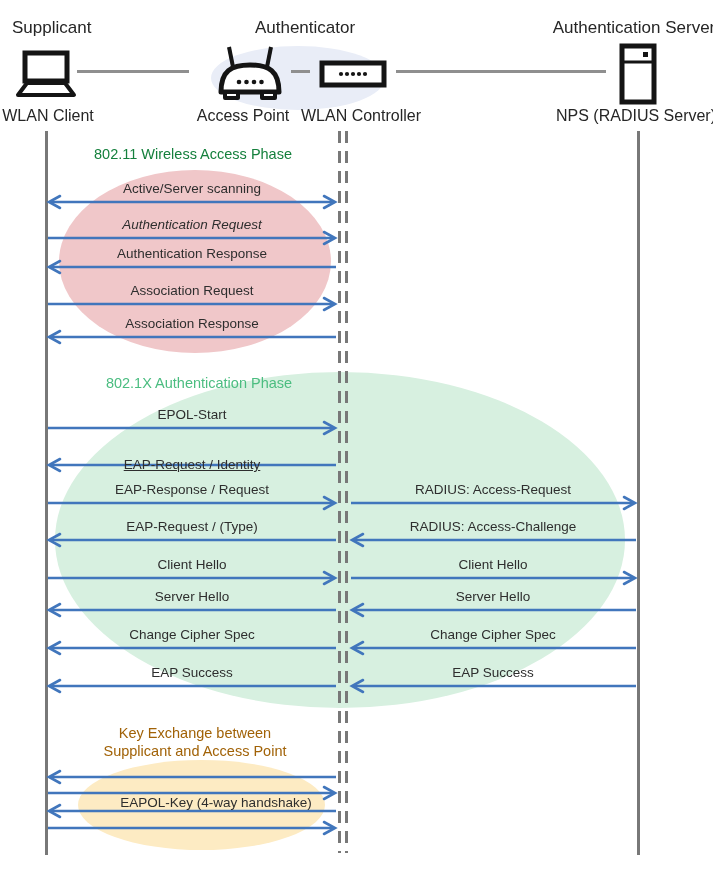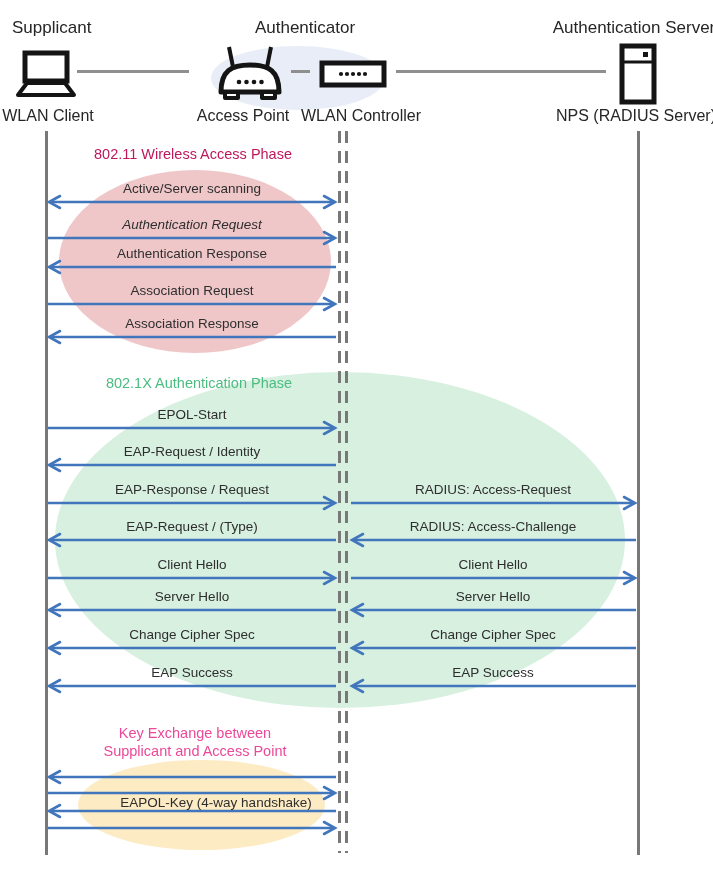--- a/index.html
+++ b/index.html
@@ -97,23 +97,23 @@
   <div class="dev-label centered" style="left:48px">WLAN Client</div>
   <div class="dev-label centered" style="left:243px">Access Point</div>
   <div class="dev-label centered" style="left:361px">WLAN Controller</div>
   <div class="dev-label centered" style="left:636px">NPS (RADIUS Server)</div>
 
   <div class="lifeline" id="lifeline-supplicant"></div>
   <div class="lifeline-dashed" id="lifeline-dash-a"></div>
   <div class="lifeline-dashed" id="lifeline-dash-b"></div>
   <div class="lifeline" id="lifeline-server"></div>
 
-  <div class="phase-title" id="wireless-title" style="color: #be185d;">802.11 Wireless Access Phase</div>
+  <div class="phase-title" id="wireless-title" style="color: #15803d;">802.11 Wireless Access Phase</div>
   <div class="phase-title" id="dot1x-title" style="color: rgb(75, 189, 128);">802.1X Authentication Phase</div>
-  <div class="phase-title" id="keyexch-title" style="color: #ec4899;">
+  <div class="phase-title" id="keyexch-title" style="color: #a16207;">
     <div>Key Exchange between</div>
     <div>Supplicant and Access Point</div>
   </div>
 
 <svg width="288" height="16" class="msg-svg" style="left: 48px; top: 194px;">
       <line x1="2" x2="286" y1="8" y2="8" stroke="#4176BC" stroke-width="2.4"></line>
       <polyline points="276,2 287,8 276,14" fill="none" stroke="#4176BC" stroke-width="2.6" stroke-linecap="round" stroke-linejoin="miter"></polyline>
       <polyline points="12,2 1,8 12,14" fill="none" stroke="#4176BC" stroke-width="2.6" stroke-linecap="round" stroke-linejoin="miter"></polyline>
     </svg>
     <div class="msg-label" style="left: 192px; top: 180px;">Active/Server scanning</div>
@@ -139,21 +139,21 @@
     <div class="msg-label" style="left: 192px; top: 315px;">Association Response</div>
     <svg width="288" height="16" class="msg-svg" style="left: 48px; top: 420px;">
       <line x1="0" x2="286" y1="8" y2="8" stroke="#4176BC" stroke-width="2.4"></line>
       <polyline points="276,2 287,8 276,14" fill="none" stroke="#4176BC" stroke-width="2.6" stroke-linecap="round" stroke-linejoin="miter"></polyline>
     </svg>
     <div class="msg-label" style="left: 192px; top: 406px;">EPOL-Start</div>
     <svg width="288" height="16" class="msg-svg" style="left: 48px; top: 457px;">
       <line x1="2" x2="288" y1="8" y2="8" stroke="#4176BC" stroke-width="2.4"></line>
       <polyline points="12,2 1,8 12,14" fill="none" stroke="#4176BC" stroke-width="2.6" stroke-linecap="round" stroke-linejoin="miter"></polyline>
     </svg>
-    <div class="msg-label" style="left: 192px; top: 443px;">EAP-Request / Identity</div>
+    <div class="msg-label" style="left: 192px; top: 456px; text-decoration: underline;">EAP-Request / Identity</div>
     <svg width="288" height="16" class="msg-svg" style="left: 48px; top: 495px;">
       <line x1="0" x2="286" y1="8" y2="8" stroke="#4176BC" stroke-width="2.4"></line>
       <polyline points="276,2 287,8 276,14" fill="none" stroke="#4176BC" stroke-width="2.6" stroke-linecap="round" stroke-linejoin="miter"></polyline>
     </svg>
     <div class="msg-label" style="left: 192px; top: 481px;">EAP-Response / Request</div>
     <svg width="285" height="16" class="msg-svg" style="left: 351px; top: 495px;">
       <line x1="0" x2="283" y1="8" y2="8" stroke="#4176BC" stroke-width="2.4"></line>
       <polyline points="273,2 284,8 273,14" fill="none" stroke="#4176BC" stroke-width="2.6" stroke-linecap="round" stroke-linejoin="miter"></polyline>
     </svg>
     <div class="msg-label" style="left: 493px; top: 481px;">RADIUS: Access-Request</div>

